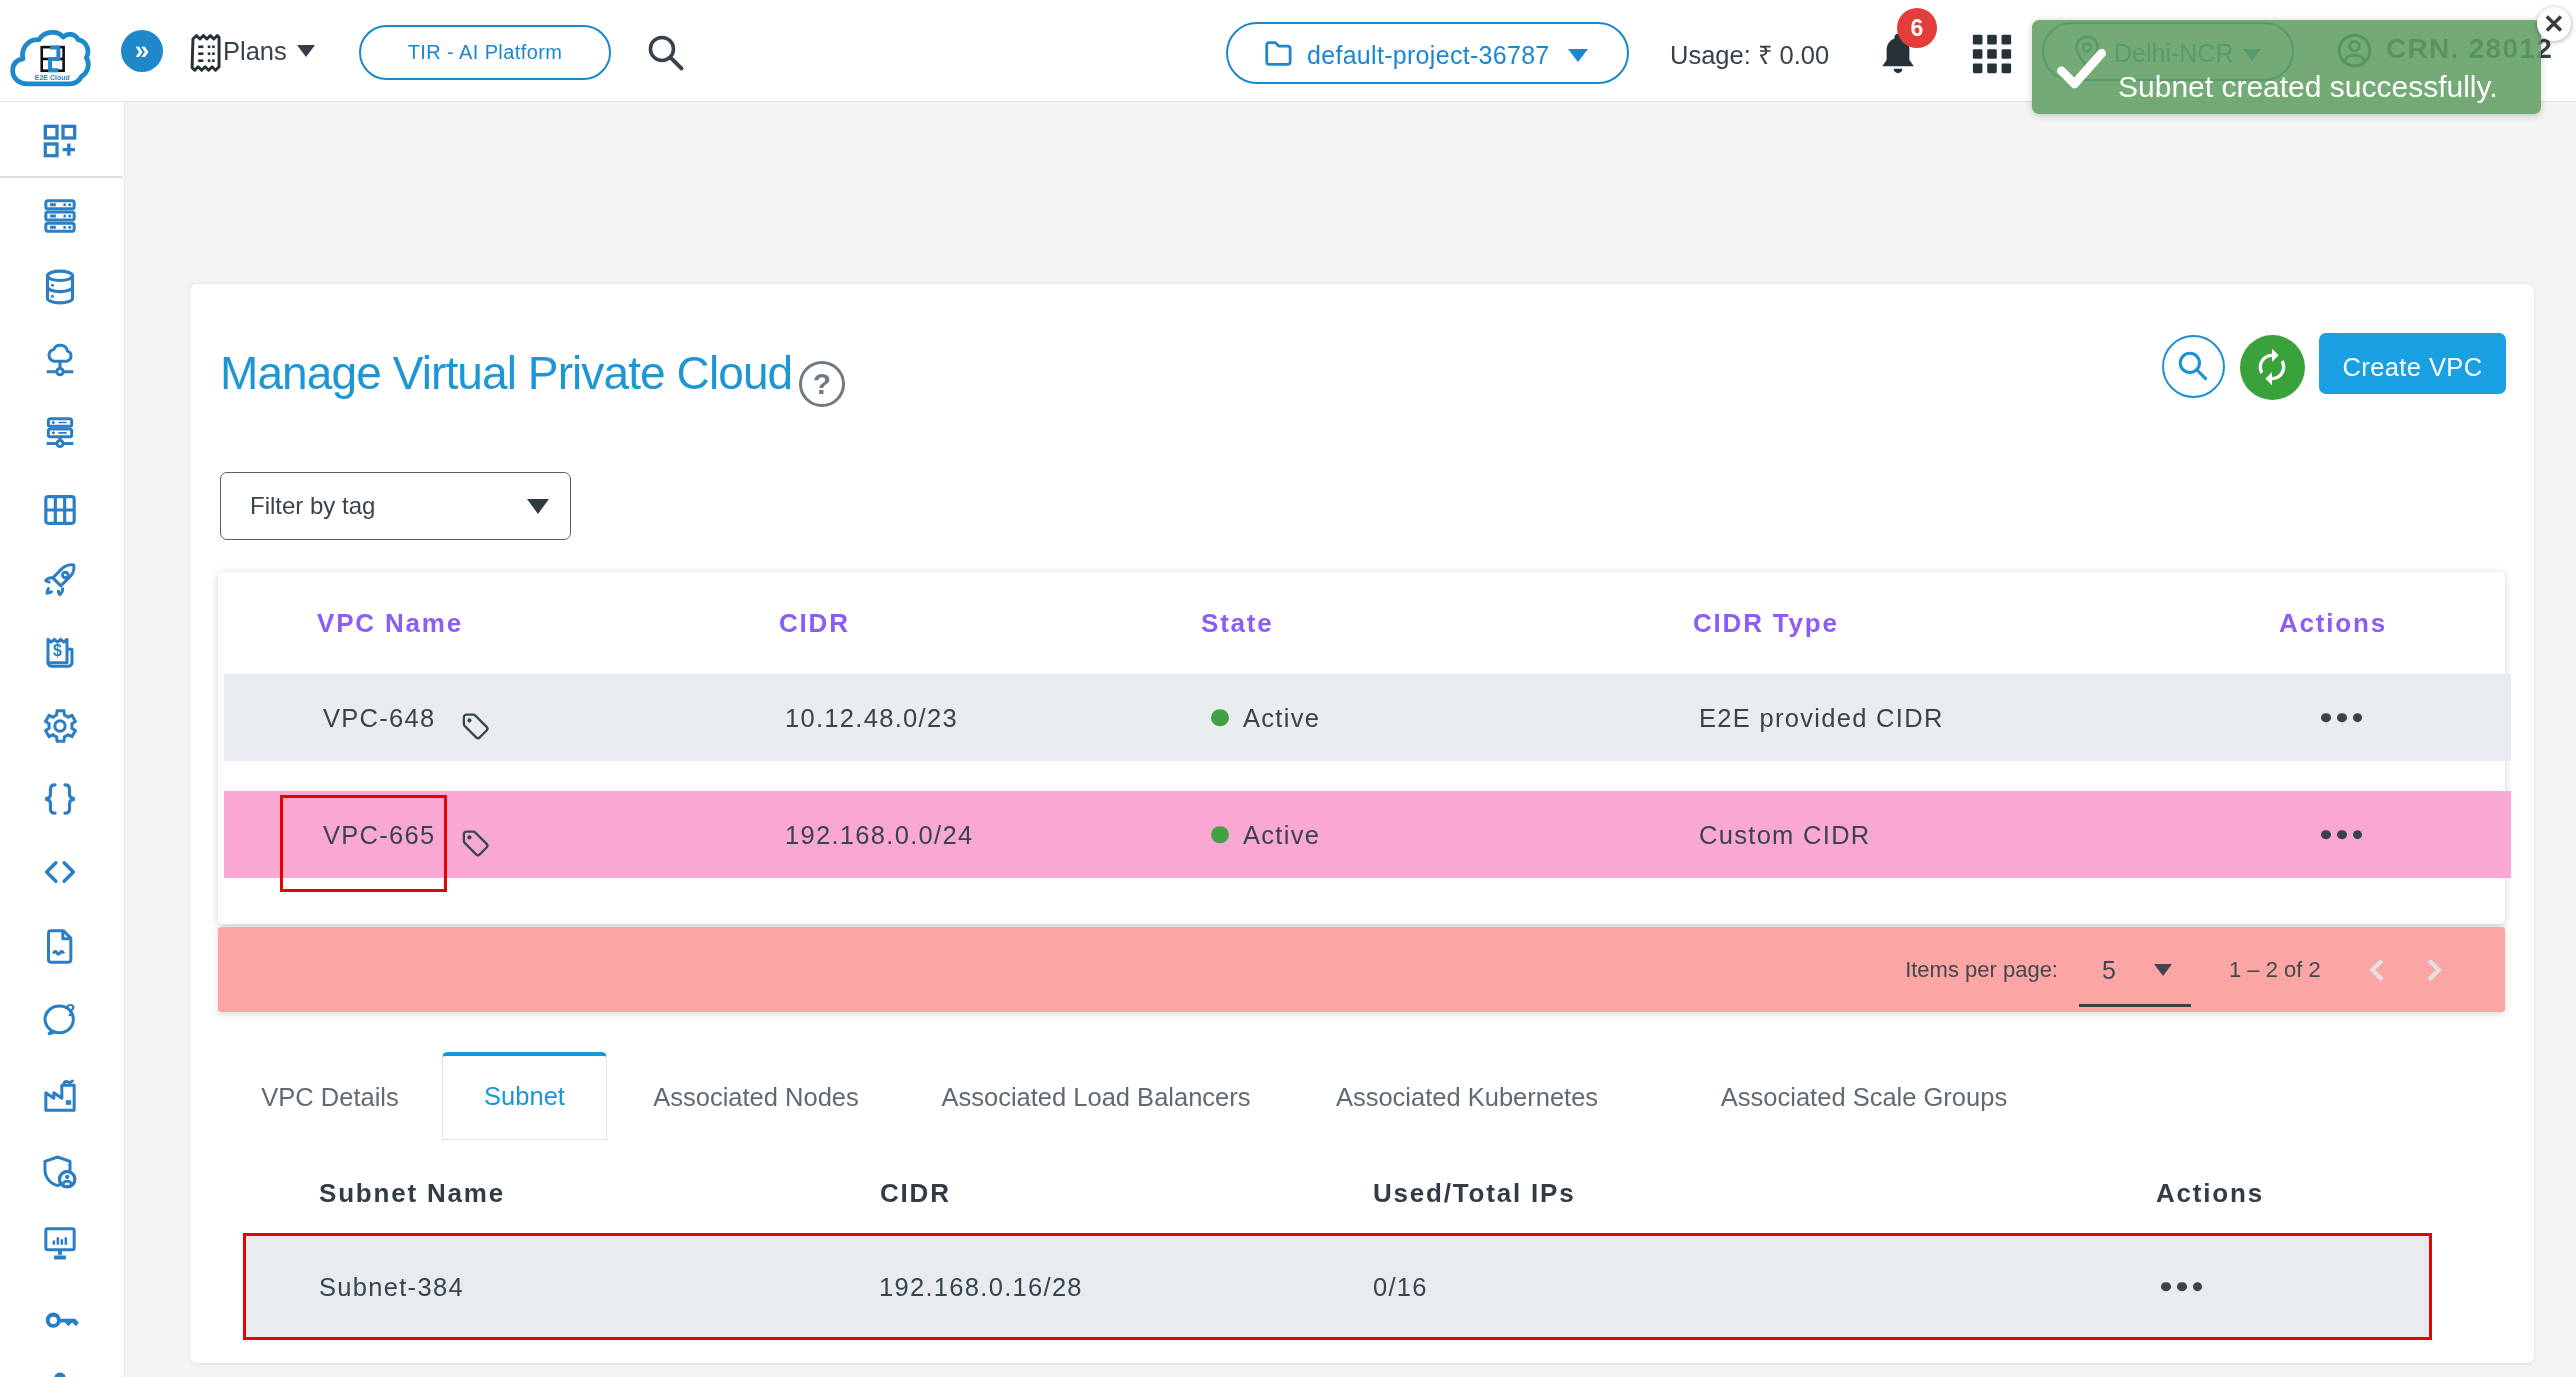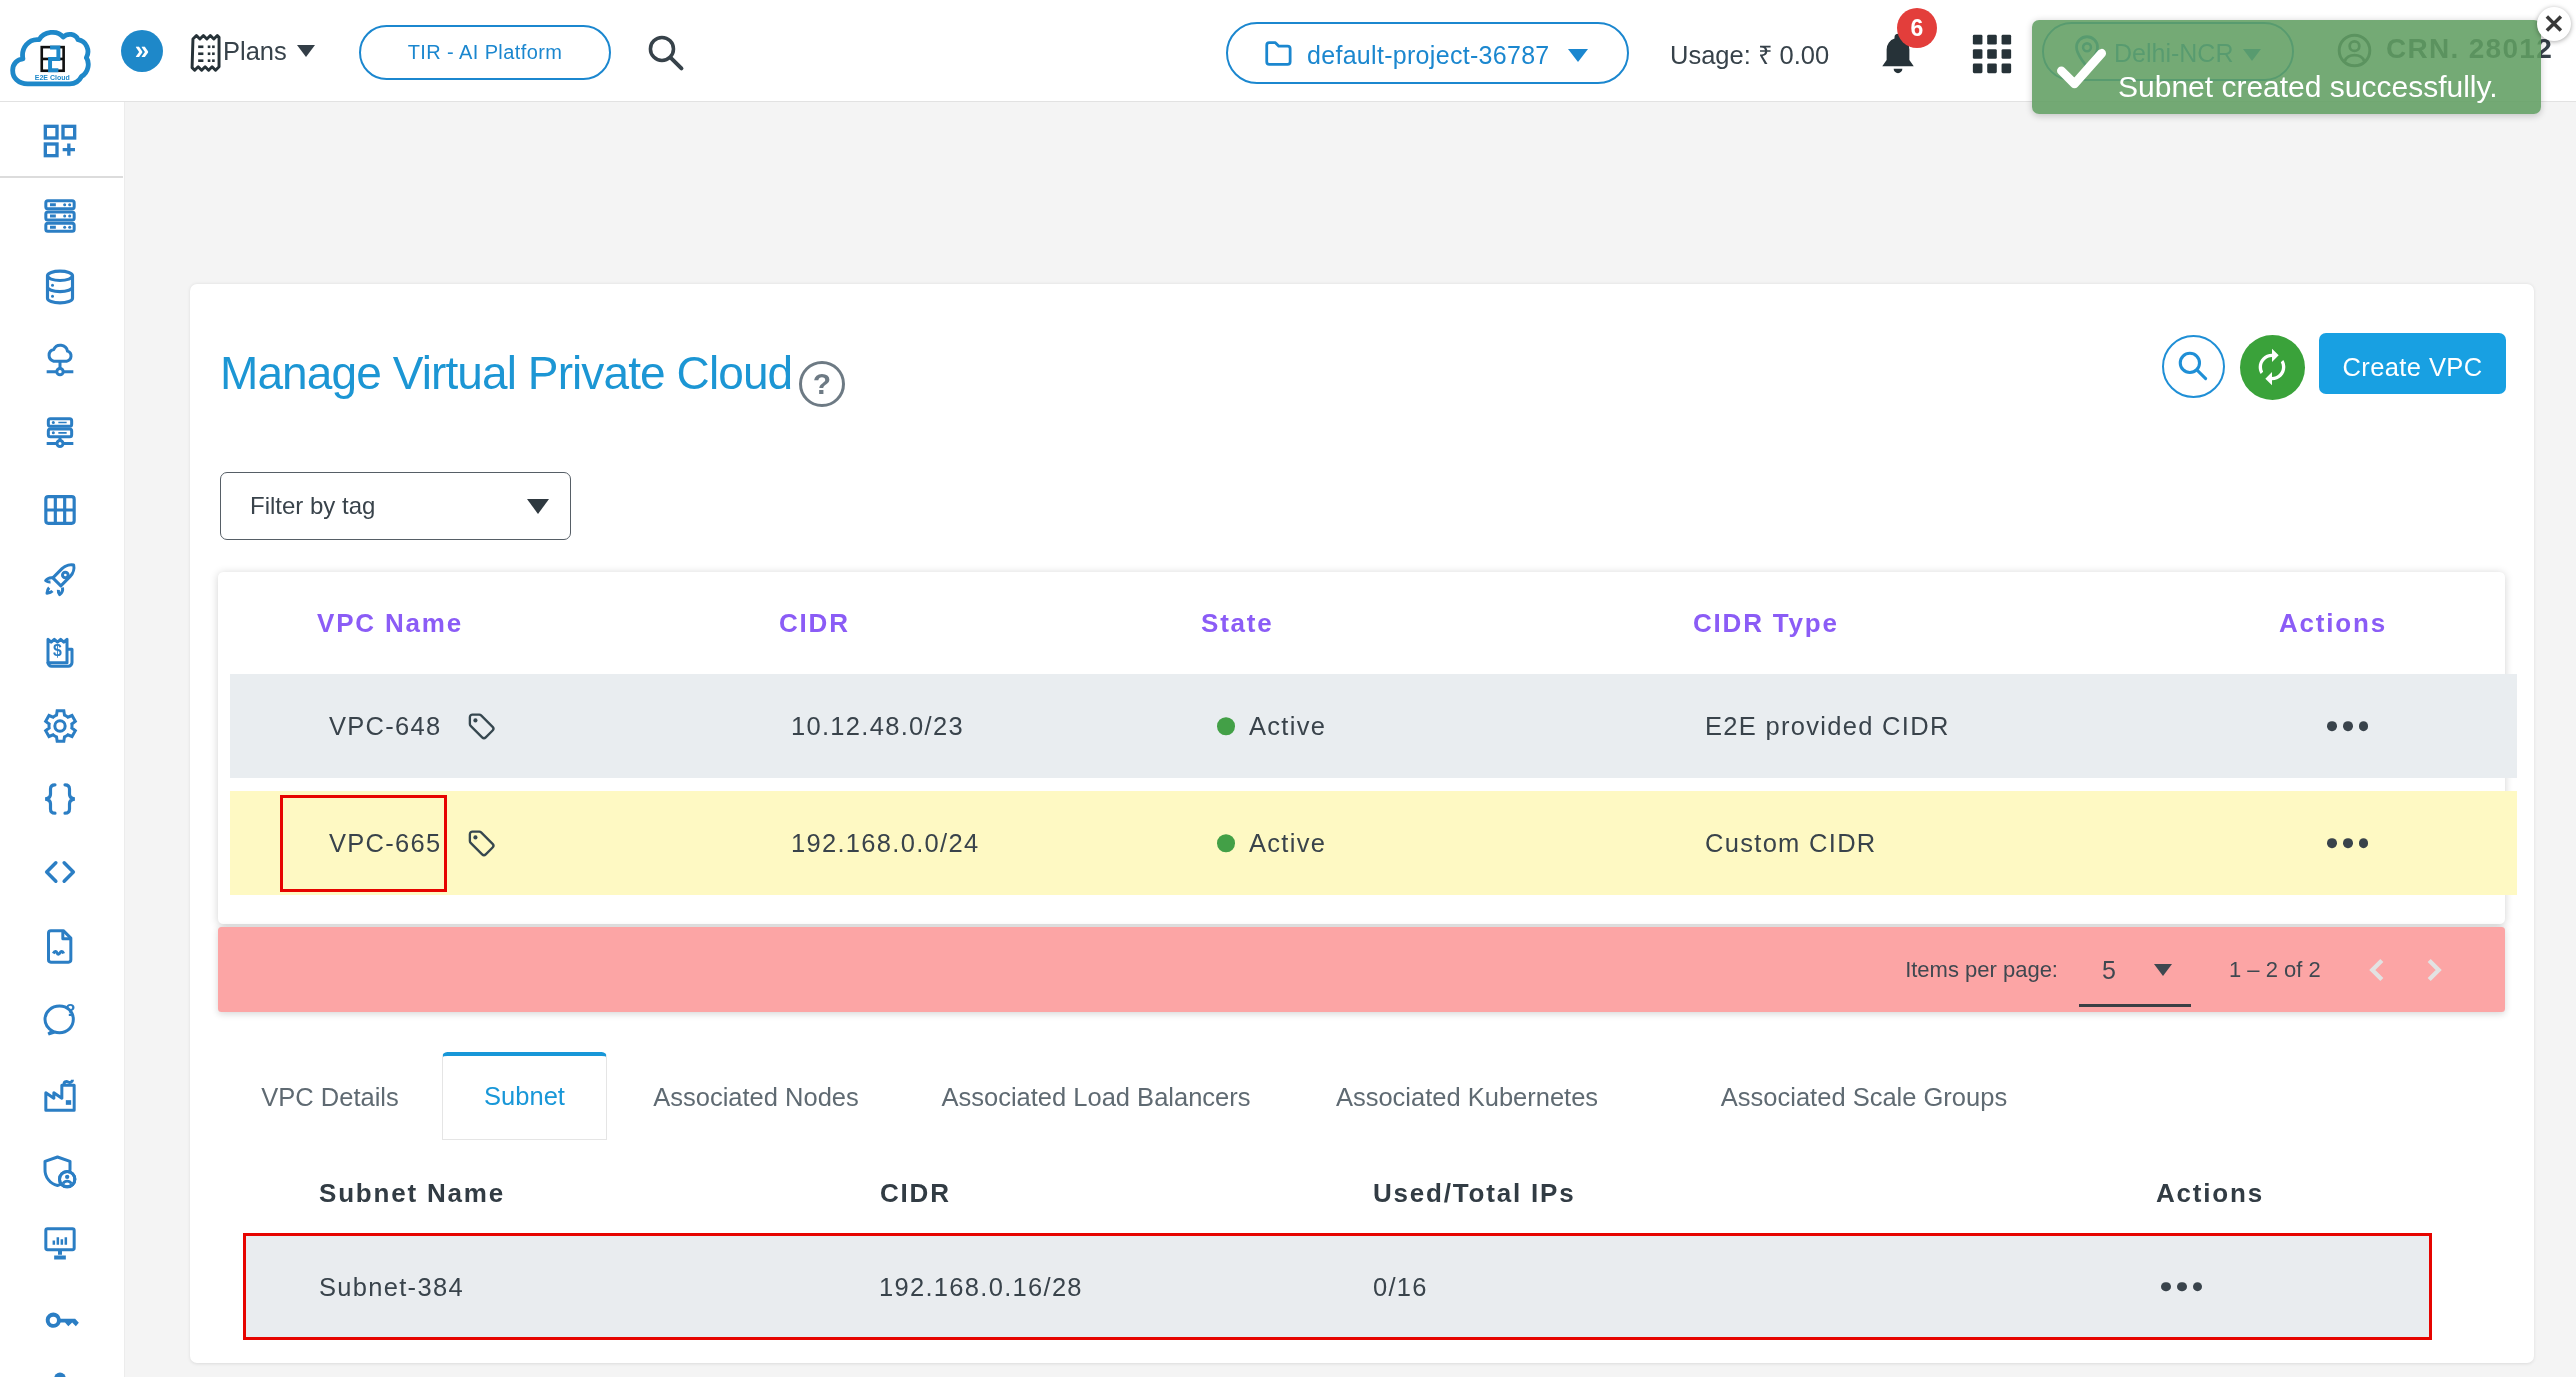--- a/index.html
+++ b/index.html
@@ -45,24 +45,24 @@
 #filterbox { position:absolute; left:30px; top:188px; width:351px; height:68px; border:1.8px solid #565e66; border-radius:7px; }
 #filterbox .txt { position:absolute; left:29px; top:19.4px; font-size:24px; color:#39434b; }
 #filterbox .caret { position:absolute; left:306px; top:25.5px; width:0; height:0; border-left:11.4px solid transparent; border-right:11.4px solid transparent; border-top:15px solid #2f3940; }
 #searchbtn { position:absolute; left:1972px; top:51px; width:63px; height:63px; border:2.6px solid #1f8fd6; border-radius:50%; background:#fff; }
 #refreshbtn { position:absolute; left:2050px; top:51px; width:65px; height:65px; border-radius:50%; background:#3aa23a; }
 #createvpc { position:absolute; left:2129px; top:49px; width:187px; height:61px; background:#18a0e2; border-radius:7px; color:#fff; font-size:25.5px; text-align:center; line-height:69px; font-weight:500; letter-spacing:0.4px; }
 
 
 #tcard { position:absolute; left:28px; top:288px; width:2287px; height:352px; background:#fff; border-radius:5.3px; box-shadow:0 1.8px 8.8px rgba(0,0,0,0.18); }
 .th { position:absolute; top:0; height:102px; line-height:102px; font-size:26px; font-weight:700; color:#8b5cf6; letter-spacing:1.8px; white-space:nowrap; }
-.row { position:absolute; left:12px; width:2287px; height:104px; }
+.row { position:absolute; left:6px; width:2287px; height:87px; }
 .row .cell { position:absolute; font-size:25.5px; color:#39434b; letter-spacing:1.3px; top:50%; transform:translateY(-50%); white-space:nowrap; }
 #row1 { top:102px; background:#e9edf0; }
-#row2 { top:219px; background:#fef9c3; }
+#row2 { top:219px; background:#f9a8d4; }
 .dot { position:absolute; width:17.6px; height:17.6px; border-radius:50%; background:#43a047; top:50%; transform:translateY(-50%); }
 .dots3 { height:9.7px; }
 .dots3 i { display:inline-block; width:9.7px; height:9.7px; border-radius:50%; background:#39434b; margin-right:6.2px; vertical-align:top; }
 .dots3 i:last-child { margin-right:0; }
 #redrect1 { position:absolute; left:62px; top:223px; width:167px; height:97px; border:3.5px solid #e60400; z-index:5; }
 
 
 #pagebar { position:absolute; left:28px; top:643px; width:2287px; height:85px; background:#fca5a5; border-radius:3.5px; box-shadow:0 1.8px 7px rgba(0,0,0,0.16); }
 #pagebar .t { position:absolute; font-size:22px; color:#3f4850; top:50%; transform:translateY(-50%); white-space:nowrap; }
 #sel-underline { position:absolute; left:1861px; top:77px; width:112px; height:2.6px; background:#3b3f44; }

